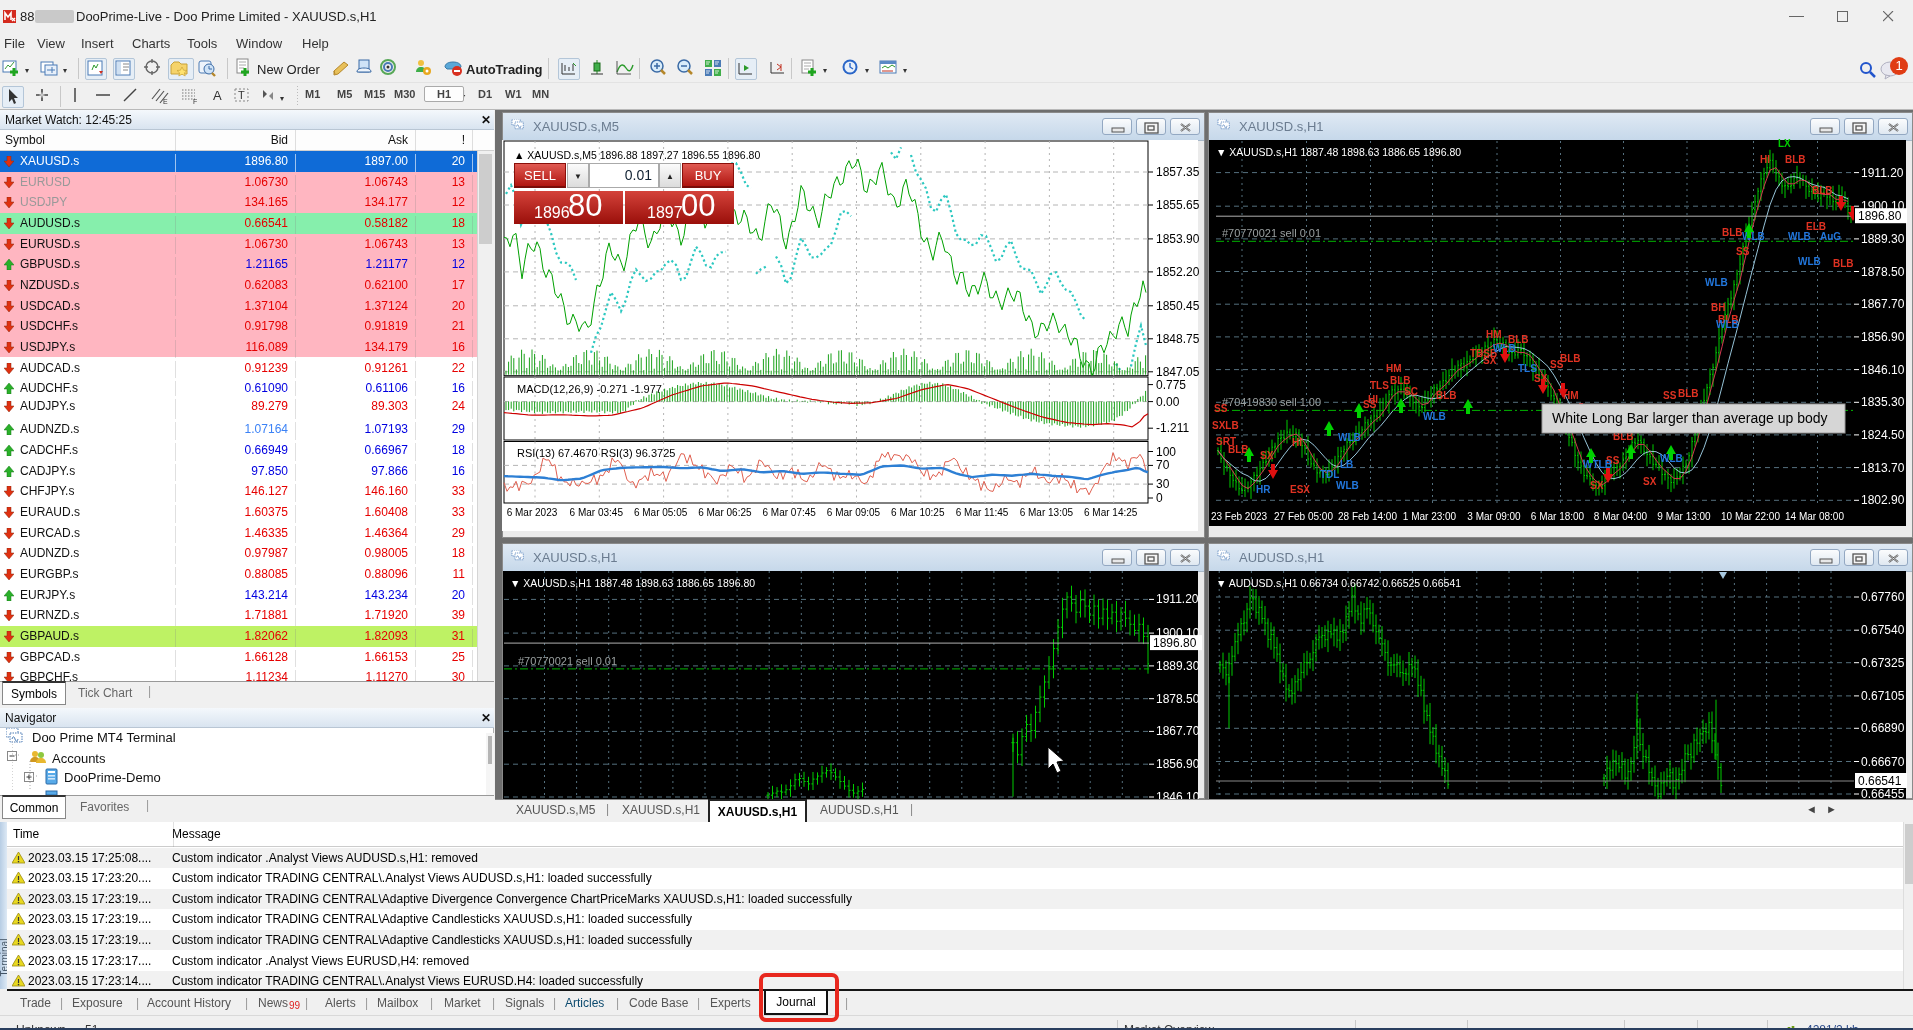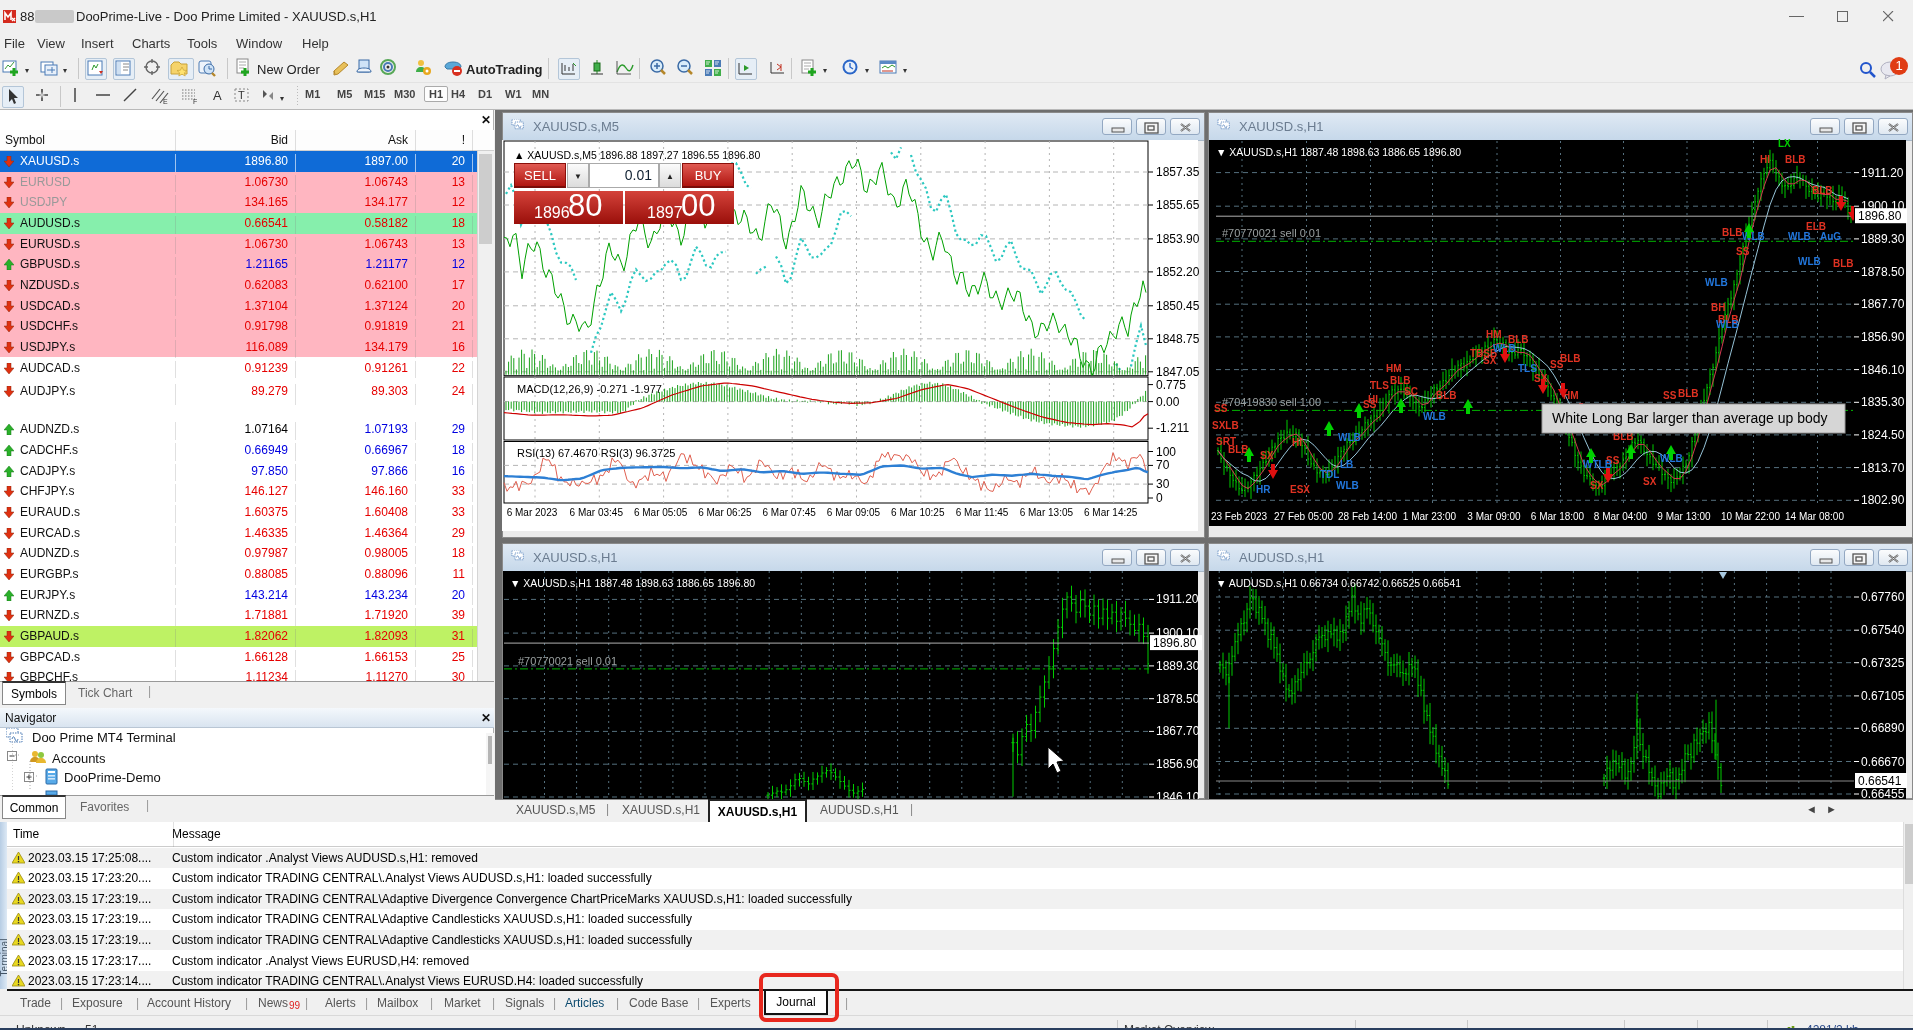--- a/index.html
+++ b/index.html
@@ -10,21 +10,21 @@
 .winbtn{position:absolute;top:9px;color:#666;font-size:14px}
 #menubar{left:0;top:31px;width:1913px;height:24px;background:#f0f0f0}
 #menubar span{position:absolute;top:5px;font-size:13px;color:#333}
 #tb1{left:0;top:55px;width:1913px;height:28px;background:#f0f0f0;border-bottom:1px solid #e3e3e3}
 #tb2{left:0;top:83px;width:1913px;height:27px;background:#f0f0f0;border-bottom:1px solid #b9b9b9}
 .ico{position:absolute;top:3px;width:22px;height:22px}
 .pressed{border:1px solid #b4c6d8;background:#e6eef6;border-radius:2px}
 .sep1{position:absolute;top:3px;width:1px;height:21px;background:#c8c8c8}
 .tbtxt{position:absolute;top:7px;font-size:13px;color:#222}
 .tf{position:absolute;top:5px;font-size:11px;color:#444;font-weight:bold}
-.tfsel{border:1px solid #aaa;background:#fdfdfd;border-radius:2px;padding:1px 4px}
+.tfsel{border:1px solid #aaa;background:#fdfdfd;border-radius:2px;padding:1px 12px}
 
 .paneltitle{position:absolute;left:0;width:494px;height:20px;background:linear-gradient(#f4f8fc,#d9e4f0);border-bottom:1px solid #b9c6d4;font-size:12px;color:#111;padding:3px 0 0 5px}
 #mw{left:0;top:110px;width:494px;height:596px;background:#fff;border-right:1px solid #b0b0b0}
 #mwhead{position:absolute;left:0;top:20px;width:494px;height:21px;background:#fdfdfd;border-bottom:1px solid #d0d0d0;font-size:12px;color:#111}
 .mwrow{position:absolute;left:0;width:477px;height:20.65px;font-size:12px}
 .mwrow span{position:absolute;top:3px}
 .cell-line{position:absolute;top:0;width:1px;height:100%;background:rgba(130,130,130,.25)}
 .sym{left:20px;color:#111}
 .bid{width:113px;text-align:right;left:175px}
 .ask{width:113px;text-align:right;left:295px}
@@ -268,20 +268,21 @@
     <span class="tf" style="left:337px">M5</span>
     <span class="tf" style="left:364px">M15</span>
     <span class="tf" style="left:394px">M30</span>
     <span class="tf" style="left:451px">H4</span>
     <span class="tf" style="left:478px">D1</span>
     <span class="tf" style="left:505px">W1</span>
     <span class="tf" style="left:532px">MN</span>
     <span class="tf tfsel" style="left:424px;top:3px">H1</span>
   </div>
 <div id="mw" class="abs">
+    <div class="paneltitle" style="top:0">Market Watch: 12:45:25</div>
     <span class="abs" style="left:481px;top:3px;font-size:12px;color:#111;font-weight:bold">✕</span>
     <div id="mwhead">
       <span style="position:absolute;left:5px;top:3px">Symbol</span>
       <span style="position:absolute;left:175px;top:3px;width:113px;text-align:right">Bid</span>
       <span style="position:absolute;left:295px;top:3px;width:113px;text-align:right">Ask</span>
       <span style="position:absolute;left:418px;top:3px;width:47px;text-align:right">!</span>
       <span class="cell-line" style="left:175px;height:21px"></span>
       <span class="cell-line" style="left:295px;height:21px"></span>
       <span class="cell-line" style="left:415px;height:21px"></span>
       <span class="cell-line" style="left:472px;height:21px"></span>
@@ -435,39 +436,39 @@
       </svg>
       <span class="sym" style="color:#111">AUDCHF.s</span>
       <span class="bid" style="color:#0000e0">0.61090</span>
       <span class="ask" style="color:#0000e0">0.61106</span>
       <span class="spr" style="color:#0000e0">16</span>
       <span class="cell-line" style="left:175px;background:rgba(130,130,130,.25)"></span>
       <span class="cell-line" style="left:295px;background:rgba(130,130,130,.25)"></span>
       <span class="cell-line" style="left:415px;background:rgba(130,130,130,.25)"></span>
       <span class="cell-line" style="left:472px;background:rgba(130,130,130,.25)"></span>
     </div>
-    <div class="mwrow" style="top:271px;background:#fff;width:477px">
+    <div class="mwrow" style="top:286px;background:#fff;width:477px">
       <svg width="10" height="11" style="position:absolute;left:4px;top:5px">
         <path d="M3 0h4v5h3l-5 6-5-6h3z" fill="#e03010" stroke="#8a2a10" stroke-width="0.5"></path>
       </svg>
       <span class="sym" style="color:#111">AUDJPY.s</span>
       <span class="bid" style="color:#e60000">89.279</span>
       <span class="ask" style="color:#e60000">89.303</span>
       <span class="spr" style="color:#e60000">24</span>
       <span class="cell-line" style="left:175px;background:rgba(130,130,130,.25)"></span>
       <span class="cell-line" style="left:295px;background:rgba(130,130,130,.25)"></span>
       <span class="cell-line" style="left:415px;background:rgba(130,130,130,.25)"></span>
       <span class="cell-line" style="left:472px;background:rgba(130,130,130,.25)"></span>
     </div>
     <div class="mwrow" style="top:309.45px;background:#fff;width:477px">
       <svg width="10" height="11" style="position:absolute;left:4px;top:5px">
         <path d="M3 11h4V6h3L5 0 0 6h3z" fill="#2ab02a" stroke="#1a7a1a" stroke-width="0.5"></path>
       </svg>
       <span class="sym" style="color:#111">AUDNZD.s</span>
-      <span class="bid" style="color:#000000">1.07164</span>
+      <span class="bid" style="color:#3b82f6">1.07164</span>
       <span class="ask" style="color:#0000e0">1.07193</span>
       <span class="spr" style="color:#0000e0">29</span>
       <span class="cell-line" style="left:175px;background:rgba(130,130,130,.25)"></span>
       <span class="cell-line" style="left:295px;background:rgba(130,130,130,.25)"></span>
       <span class="cell-line" style="left:415px;background:rgba(130,130,130,.25)"></span>
       <span class="cell-line" style="left:472px;background:rgba(130,130,130,.25)"></span>
     </div>
     <div class="mwrow" style="top:330.09999999999997px;background:#fff;width:477px">
       <svg width="10" height="11" style="position:absolute;left:4px;top:5px">
         <path d="M3 11h4V6h3L5 0 0 6h3z" fill="#2ab02a" stroke="#1a7a1a" stroke-width="0.5"></path>

